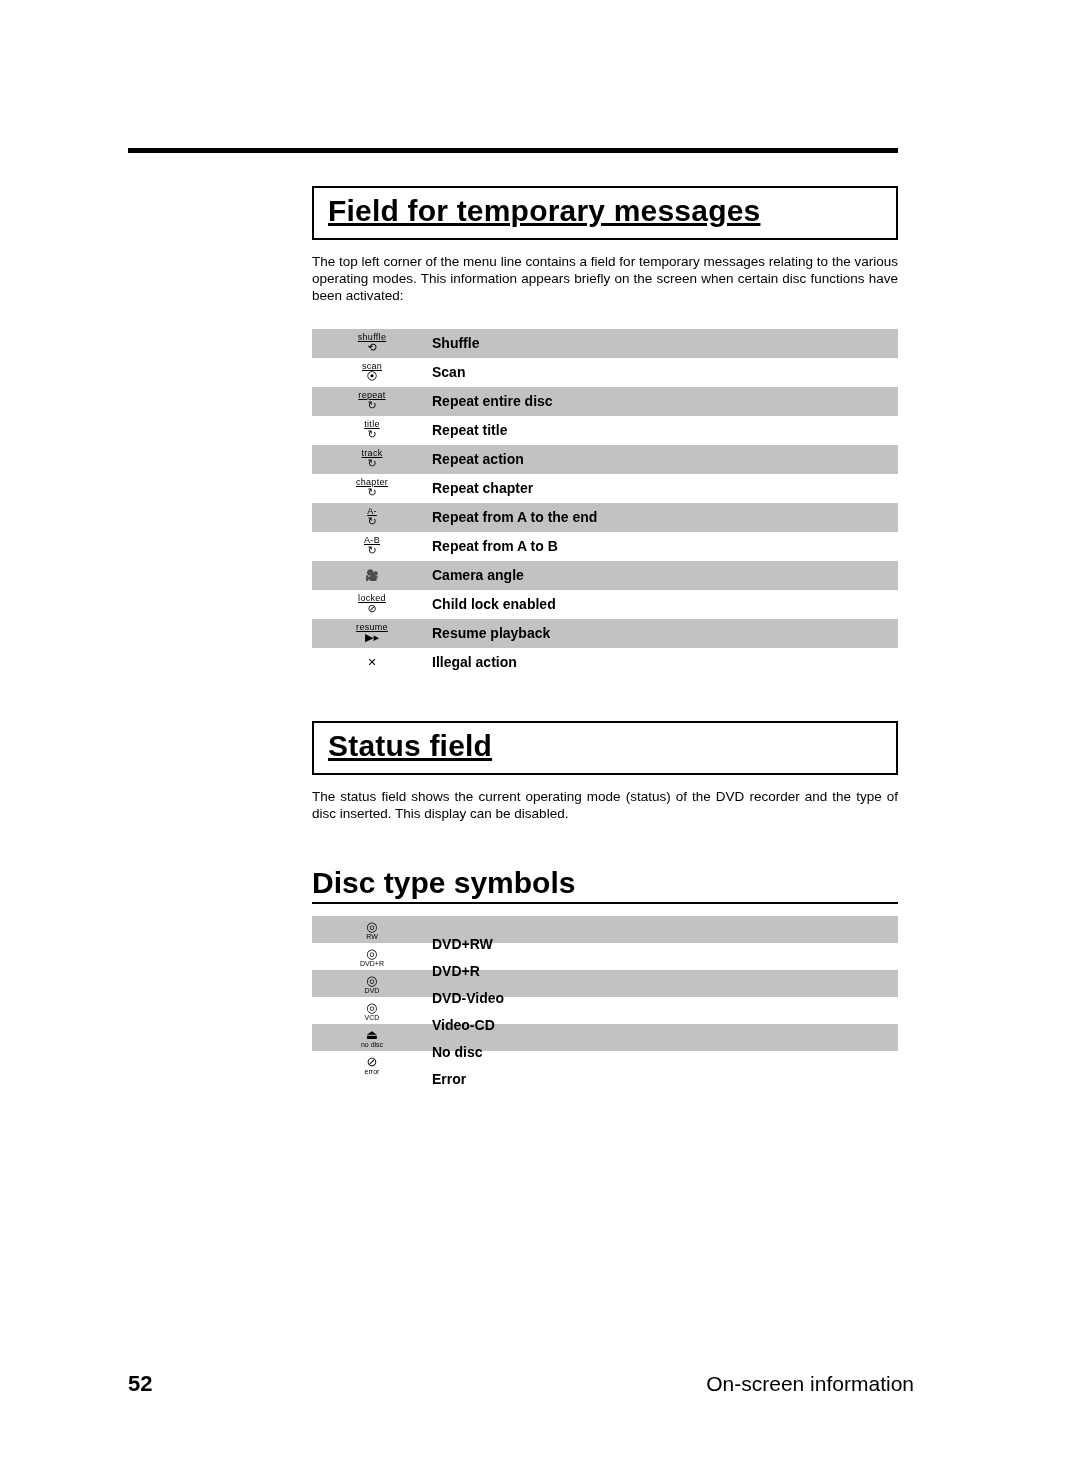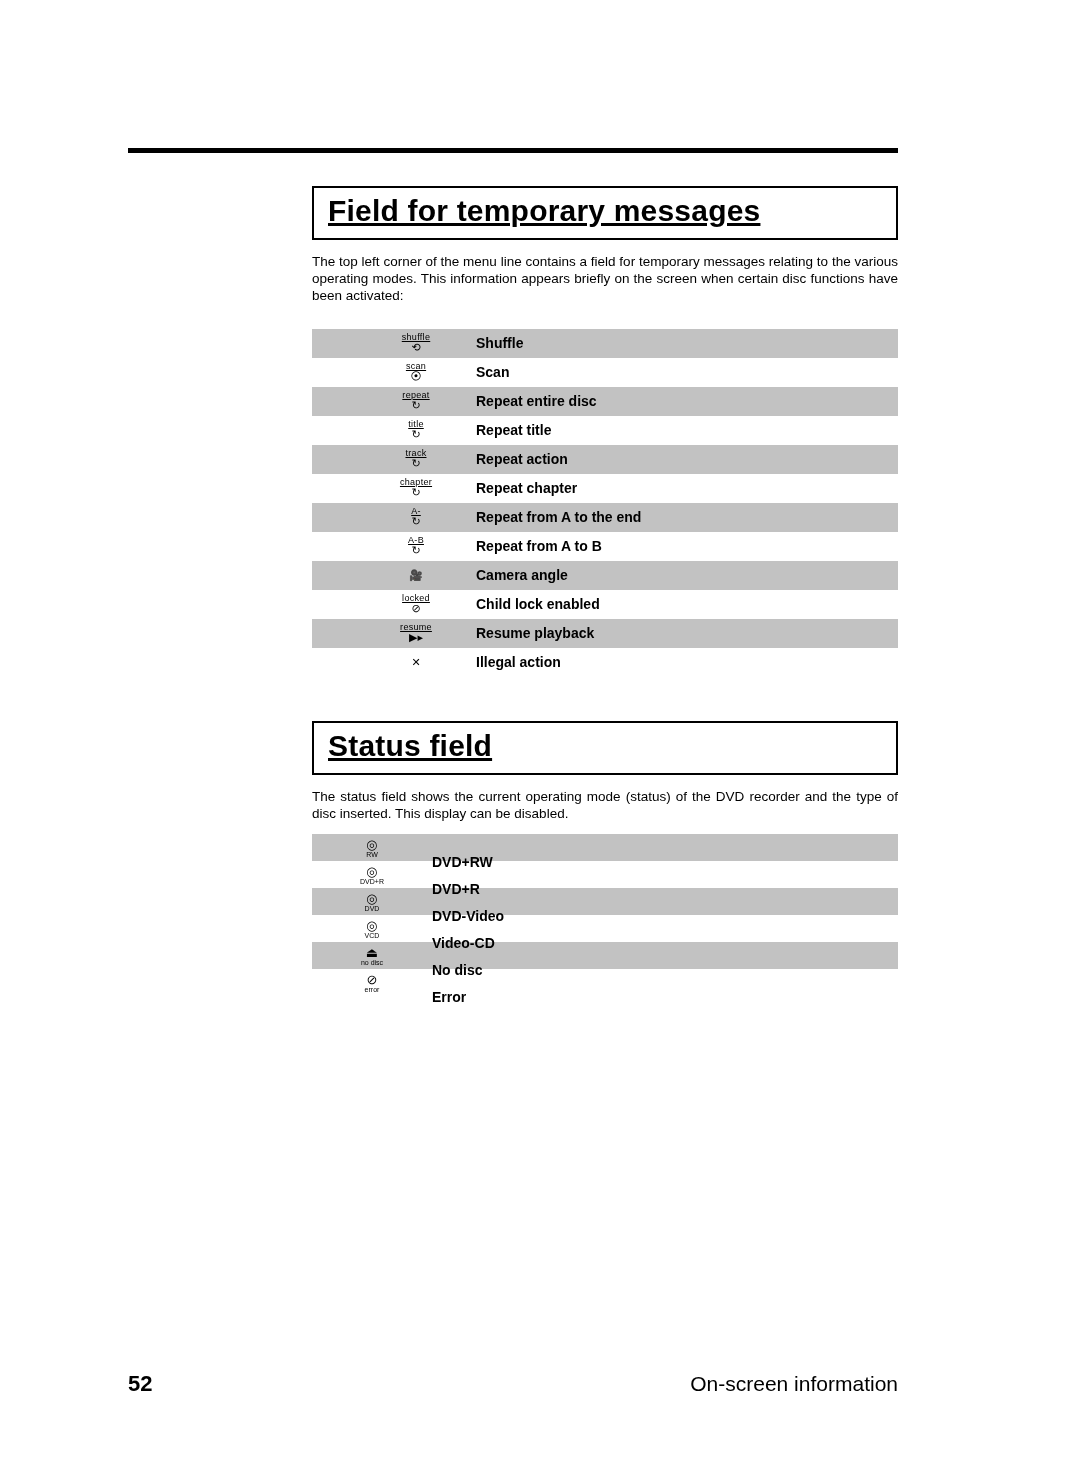--- a/index.html
+++ b/index.html
@@ -40,21 +40,20 @@
     font-size: 13.5px;
     line-height: 1.25;
     text-align: justify;
   }
 
   .legend-table { margin-top: 24px; width: 100%; }
   .legend-row {
     display: flex;
     align-items: center;
     height: 29px;
-    padding-left: 44px;
   }
   .legend-row:nth-child(odd) { background: #c2c2c2; }
   .legend-row:nth-child(even) { background: #fff; }
   .legend-icon {
     width: 120px;
     display: flex;
     flex-direction: column;
     align-items: center;
     justify-content: center;
     font-size: 9px;
@@ -101,21 +100,21 @@
   .disc-icon .cap { font-size: 7px; }
   .disc-label {
     font-size: 14px;
     font-weight: 700;
     margin-top: 28px;
   }
 
   .footer {
     position: absolute;
     left: 128px;
-    right: 182px;
+    right: 166px;
     bottom: 76px;
     display: flex;
     justify-content: space-between;
     align-items: baseline;
   }
   .page-num { font-size: 22px; font-weight: 700; }
   .footer-title { font-size: 21px; font-weight: 400; margin-left: 10px; }
 </style>
 </head>
 <body>
@@ -212,20 +211,23 @@
         </div>
         <div class="legend-label">Illegal action</div>
       </div>
     </div>
 
   <div class="boxed-heading" style="margin-top:44px">
     <h2>Status field</h2>
   </div>
   <div class="body-text">The status field shows the current operating mode (status) of the DVD recorder and the type of disc inserted. This display can be disabled.</div>
 
+  <div class="sub-heading">
+    <h2>Disc type symbols</h2>
+  </div>
 
   <div class="disc-table" id="disc-table">
       <div class="disc-row">
         <div class="disc-icon">
           <div class="glyph">◎</div>
           <div class="cap">RW</div>
         </div>
         <div class="disc-label">DVD+RW</div>
       </div>
       <div class="disc-row">

